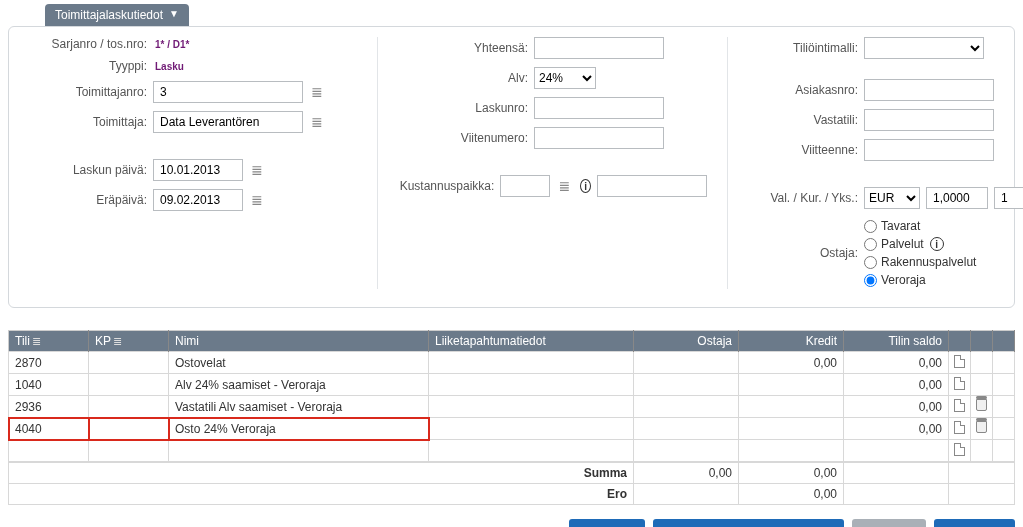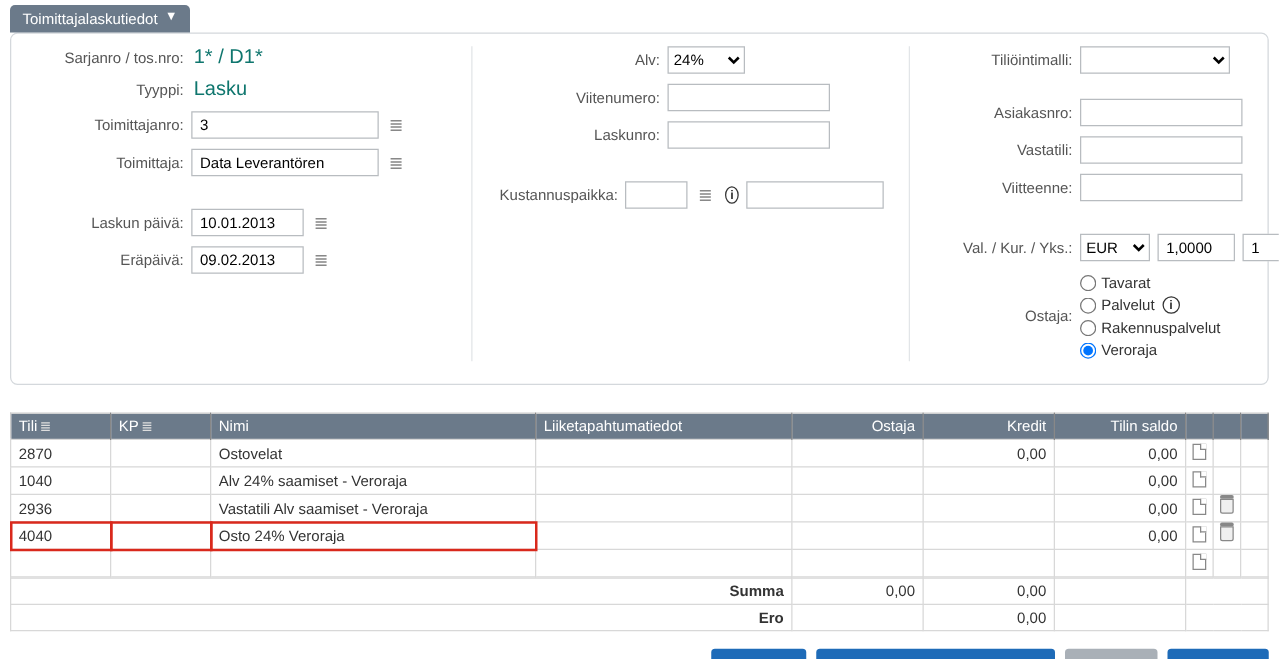--- a/index.html
+++ b/index.html
@@ -1,37 +1,37 @@
 <!DOCTYPE html>
 <html><head>
 <meta charset="utf-8">
 <style>
   * { box-sizing: border-box; margin: 0; padding: 0; }
   body { font-family: Arial, sans-serif; font-size: 12px; color: #333; background: #fff; padding: 4px 8px; }
-  .tab { display: inline-flex; align-items: flex-start; background: #6b7a8a; color: #fff; padding: 4px 10px; border-radius: 4px 4px 0 0; font-size: 12px; cursor: pointer; }
+  .tab { display: inline-flex; align-items: flex-start; background: #6b7a8a; color: #fff; padding: 4px 10px; border-radius: 4px 4px 0 0; font-size: 12px; cursor: pointer; margin-left: 37px; }
   .tab .arrow { margin-left: 6px; font-size: 10px; }
   .panel { border: 1px solid #d4d8dc; border-radius: 6px; padding: 10px 8px 18px 8px; background: #fff; display: grid; grid-template-columns: 340px 330px 1fr; gap: 10px 20px; }
   .col { display: flex; flex-direction: column; gap: 8px; }
   .row { display: flex; align-items: center; gap: 6px; }
   .row label { width: 130px; text-align: right; color: #555; font-size: 12px; }
   .row2 label { width: 130px; text-align: right; color: #555; font-size: 12px; }
   .row3 label { width: 110px; text-align: right; color: #555; font-size: 12px; }
   .txt { border: 1px solid #b8bcc0; height: 22px; padding: 2px 6px; font-size: 12px; background: #fff; }
   .txt.w1 { width: 150px; }
   .txt.w2 { width: 90px; }
   .txt.w3 { width: 130px; }
   .txt.w4 { width: 62px; }
   .txt.w5 { width: 50px; }
   .txt.w6 { width: 40px; }
   .sel { border: 1px solid #b8bcc0; height: 22px; font-size: 12px; background: #fff; }
   .info { display: inline-flex; width: 14px; height: 14px; border: 1px solid #333; border-radius: 50%; align-items: center; justify-content: center; font-size: 10px; font-weight: bold; color: #333; margin-left: 2px; }
   .list-icon { color: #888; font-size: 14px; padding: 0 2px; }
   .radio-row { display: flex; align-items: center; gap: 4px; padding: 2px 0; }
   .spacer { height: 10px; }
-  .plain { color: #0f766e; font-size: 16px; padding-left: 2px; }
+  .plain { color: #701a75; font-size: 10px; padding-left: 2px; font-weight: bold; }
   .sep { border-left: 1px solid #e2e5e8; }
 
   
   .grid { margin-top: 22px; border: 1px solid #ccc; width: 100%; border-collapse: collapse; }
   .grid th { background: #6b7a8a; color: #fff; font-weight: normal; text-align: left; padding: 3px 6px; font-size: 12px; border-right: 1px solid #888; }
   .grid th.right { text-align: right; }
   .grid td { border: 1px solid #d8d8d8; padding: 3px 6px; font-size: 12px; background: #fff; height: 22px; }
   .grid td.right { text-align: right; }
   .grid td.iconcell { text-align: center; width: 22px; padding: 0; }
   .hi { outline: 2px solid #d9291c; outline-offset: -1px; }
@@ -92,31 +92,35 @@
     </div>
     <div class="row">
       <label>Eräpäivä:</label>
       <input class="txt w2" value="09.02.2013" style="">
       <span class="list-icon">≣</span>
     </div>
   </div>
 
   <div class="col sep" style="padding-left:20px;">
     <div class="row row2">
+      <label>Yhteensä:</label>
+      <input class="txt w3" style="">
+    </div>
+    <div class="row row2">
       <label>Alv:</label>
       <select class="sel" style="width:62px">
         <option>24%</option>
       </select>
     </div>
     <div class="row row2">
+      <label>Laskunro:</label>
+      <input class="txt w3" style="">
+    </div>
+    <div class="row row2">
       <label>Viitenumero:</label>
-      <input class="txt w3" style="">
-    </div>
-    <div class="row row2">
-      <label>Laskunro:</label>
       <input class="txt w3" style="">
     </div>
     <div class="spacer"></div>
     <div class="row row2">
       <label>Kustannuspaikka:</label>
       <input class="txt w5" style="">
       <span class="list-icon">≣</span>
       <span class="info">i</span>
       <input class="txt" style="width: 110px;">
     </div>

